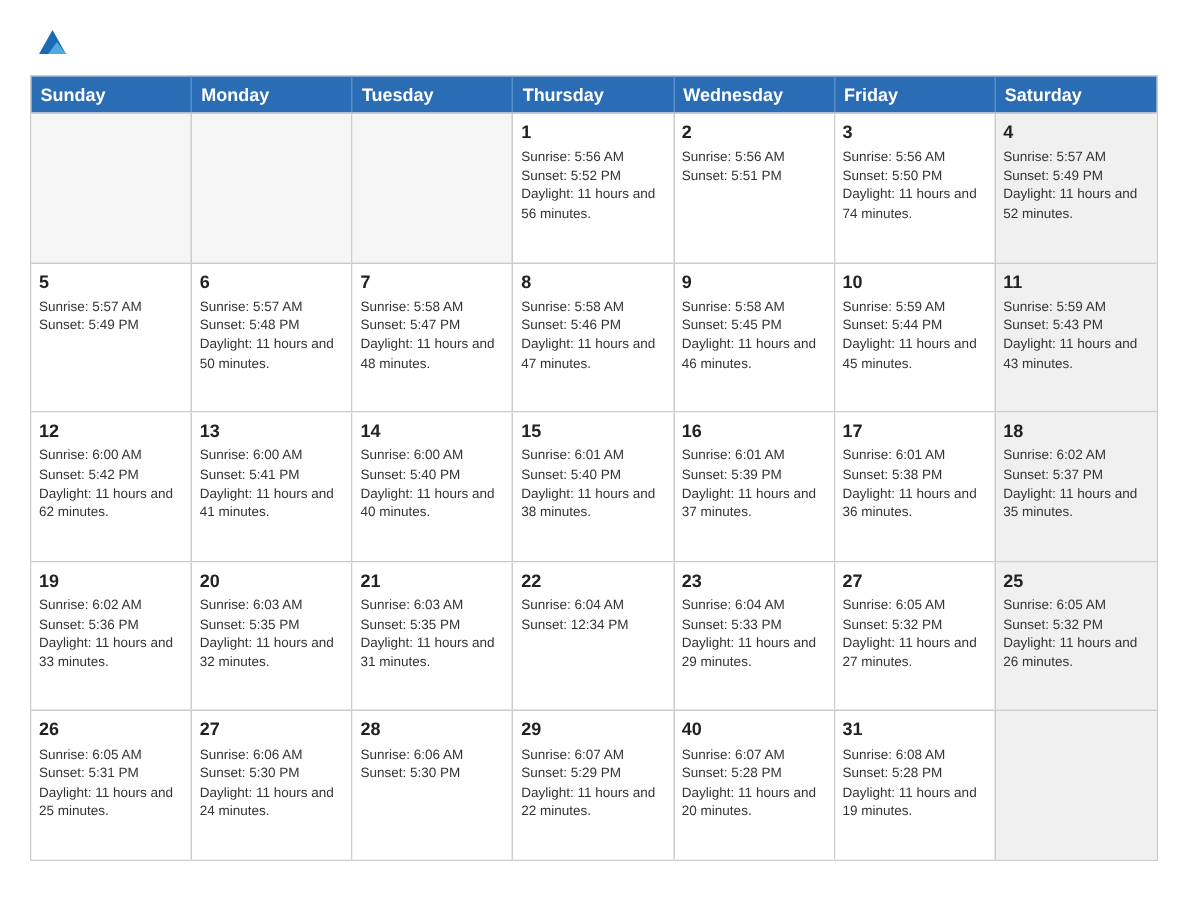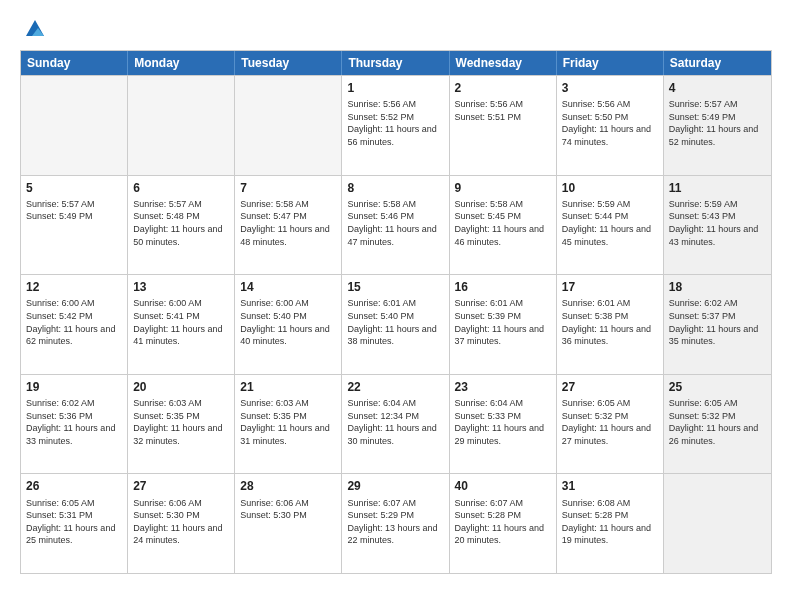--- a/index.html
+++ b/index.html
@@ -278,21 +278,20 @@
           <div class="cal-cell">
             <span class="day-num">21</span>
             <div class="cal-cell-text">Sunrise: 6:03 AM</div>
             <div class="cal-cell-text">Sunset: 5:35 PM</div>
             <div class="cal-cell-text">Daylight: 11 hours and 31 minutes.</div>
           </div>
           <div class="cal-cell">
             <span class="day-num">22</span>
             <div class="cal-cell-text">Sunrise: 6:04 AM</div>
             <div class="cal-cell-text">Sunset: 12:34 PM</div>
-            <div class="cal-cell-text">Daylight: 11 hours and 30 minutes.</div>
           </div>
           <div class="cal-cell">
             <span class="day-num">23</span>
             <div class="cal-cell-text">Sunrise: 6:04 AM</div>
             <div class="cal-cell-text">Sunset: 5:33 PM</div>
             <div class="cal-cell-text">Daylight: 11 hours and 29 minutes.</div>
           </div>
           <div class="cal-cell">
             <span class="day-num">27</span>
             <div class="cal-cell-text">Sunrise: 6:05 AM</div>
@@ -321,21 +320,21 @@
           </div>
           <div class="cal-cell">
             <span class="day-num">28</span>
             <div class="cal-cell-text">Sunrise: 6:06 AM</div>
             <div class="cal-cell-text">Sunset: 5:30 PM</div>
           </div>
           <div class="cal-cell">
             <span class="day-num">29</span>
             <div class="cal-cell-text">Sunrise: 6:07 AM</div>
             <div class="cal-cell-text">Sunset: 5:29 PM</div>
-            <div class="cal-cell-text">Daylight: 13 hours and 22 minutes.</div>
+            <div class="cal-cell-text">Daylight: 11 hours and 22 minutes.</div>
           </div>
           <div class="cal-cell">
             <span class="day-num">40</span>
             <div class="cal-cell-text">Sunrise: 6:07 AM</div>
             <div class="cal-cell-text">Sunset: 5:28 PM</div>
             <div class="cal-cell-text">Daylight: 11 hours and 20 minutes.</div>
           </div>
           <div class="cal-cell">
             <span class="day-num">31</span>
             <div class="cal-cell-text">Sunrise: 6:08 AM</div>

